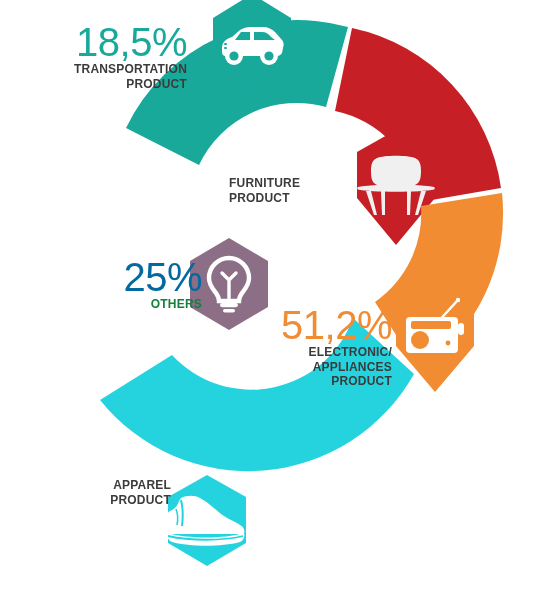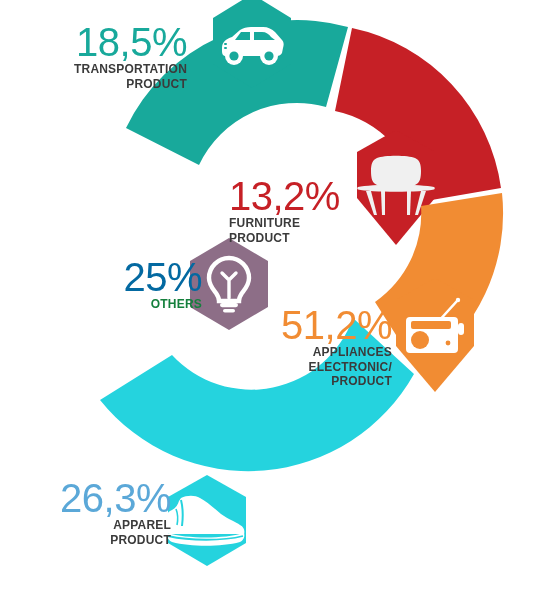--- a/index.html
+++ b/index.html
@@ -166,34 +166,32 @@
     </g>
   </svg>
 
   <div class="lbl ta-r" id="lbl-transportation">
     <span class="pct">18,5%</span>
     <span class="sub">TRANSPORTATION</span>
     <span class="sub">PRODUCT</span>
   </div>
 
   <div class="lbl ta-l" id="lbl-furniture">
-    <span class="pct">13,2%</span>
     <span class="sub">FURNITURE</span>
     <span class="sub">PRODUCT</span>
   </div>
 
   <div class="lbl ta-r" id="lbl-electronic">
     <span class="pct">51,2%</span>
+    <span class="sub">ELECTRONIC/</span>
     <span class="sub">APPLIANCES</span>
-    <span class="sub">ELECTRONIC/</span>
     <span class="sub">PRODUCT</span>
   </div>
 
   <div class="lbl ta-r" id="lbl-apparel">
-    <span class="pct">26,3%</span>
     <span class="sub">APPAREL</span>
     <span class="sub">PRODUCT</span>
   </div>
 
   <div class="lbl ta-r" id="lbl-others">
     <span class="pct">25%</span>
     <span class="sub">OTHERS</span>
   </div>
 
 </div>

